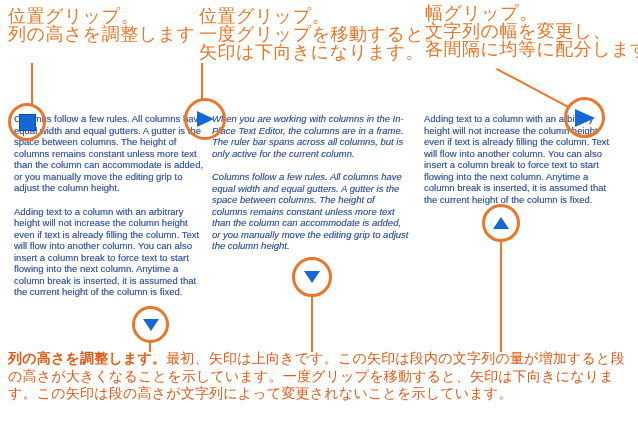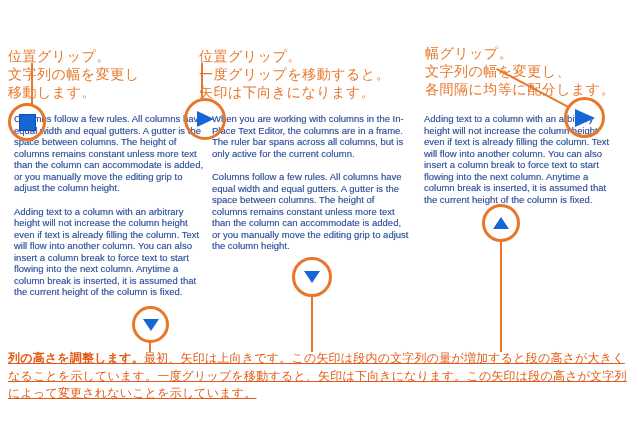--- a/index.html
+++ b/index.html
@@ -3,22 +3,22 @@
 <meta charset="utf-8">
 <style>
   html,body{margin:0;padding:0;}
   body{
     width:638px;height:431px;position:relative;background:#ffffff;
     font-family:"Liberation Sans","DejaVu Sans",sans-serif;
     overflow:hidden;
   }
   
   .callout-label{
-    position:absolute;color:#e8772a;font-size:14px;line-height:18px;
-    white-space:nowrap;letter-spacing:0.5px;margin-top:40px;
+    position:absolute;color:#e8772a;font-size:18px;line-height:18px;
+    white-space:nowrap;letter-spacing:0.5px;
   }
   
   .vline{position:absolute;width:2px;background:#e8772a;}
   .dline{position:absolute;height:2px;background:#e8772a;transform-origin:0 0;}
   
   .circle{
     position:absolute;border:3px solid #e8772a;border-radius:50%;
     box-sizing:border-box;display:flex;align-items:center;justify-content:center;
     background:transparent;
   }
@@ -30,31 +30,30 @@
   .tri-up{width:0;height:0;border-left:8px solid transparent;border-right:8px solid transparent;border-bottom:12px solid #1566d6;}
   
   .textcol{
     position:absolute;top:113px;color:#33549c;font-size:9.5px;line-height:11.5px;
     text-shadow:0 0 0.7px rgba(51,84,156,0.55);
   }
   .textcol p{margin:0 0 12px 0;}
   
   .caption{
     position:absolute;left:8px;top:350px;width:628px;
-    color:#e25a16;font-size:12px;line-height:17.5px;letter-spacing:0.2px;text-decoration:underline;
+    color:#e25a16;font-size:14px;line-height:17.5px;letter-spacing:0.2px;
   }
   .caption b{font-weight:bold;}
 </style>
 </head>
 <body>
 
 <div class="callout-label" style="left:8px;top:7px;">
   <div>位置グリップ。</div>
-  <div>文字列の幅を変更し</div>
-  <div>移動します。</div>
+  <div>列の高さを調整します</div>
 </div>
 <div class="callout-label" style="left:199px;top:7px;">
   <div>位置グリップ。</div>
   <div>一度グリップを移動すると。</div>
   <div>矢印は下向きになります。</div>
 </div>
 <div class="callout-label" style="left:425px;top:4px;">
   <div>幅グリップ。</div>
   <div>文字列の幅を変更し、</div>
   <div>各間隔に均等に配分します。</div>
@@ -64,21 +63,21 @@
 <div class="vline" style="left:201px;top:63px;height:36px;"></div>
 <div class="dline" style="left:497px;top:68px;width:81px;transform:rotate(28deg);"></div>
 <div class="vline" style="left:149px;top:340px;height:12px;"></div>
 <div class="vline" style="left:311px;top:296px;height:56px;"></div>
 <div class="vline" style="left:500px;top:241px;height:111px;"></div>
 
 <div class="textcol" style="left:14px;width:192px;">
   <p>Columns follow a few rules. All columns have equal width and equal gutters. A gutter is the space between columns. The height of columns remains constant unless more text than the column can accommodate is added, or you manually move the editing grip to adjust the column height.</p>
   <p>Adding text to a column with an arbitrary height will not increase the column height even if text is already filling the column. Text will flow into another column. You can also insert a column break to force text to start flowing into the next column. Anytime a column break is inserted, it is assumed that the current height of the column is fixed.</p>
 </div>
-<div class="textcol" style="left:212px;width:198px;">
+<div class="textcol" style="left:212px;width:198px;font-style:italic;">
   <p>When you are working with columns in the In-Place Text Editor, the columns are in a frame. The ruler bar spans across all columns, but is only active for the current column.</p>
   <p>Columns follow a few rules. All columns have equal width and equal gutters. A gutter is the space between columns. The height of columns remains constant unless more text than the column can accommodate is added, or you manually move the editing grip to adjust the column height.</p>
 </div>
 <div class="textcol" style="left:424px;width:194px;">
   <p>Adding text to a column with an arbitrary height will not increase the column height even if text is already filling the column. Text will flow into another column. You can also insert a column break to force text to start flowing into the next column. Anytime a column break is inserted, it is assumed that the current height of the column is fixed.</p>
 </div>
 
 <div class="circle" style="left:8px;top:103px;width:38px;height:38px;">
   <span class="grip-square"></span>
 </div>

